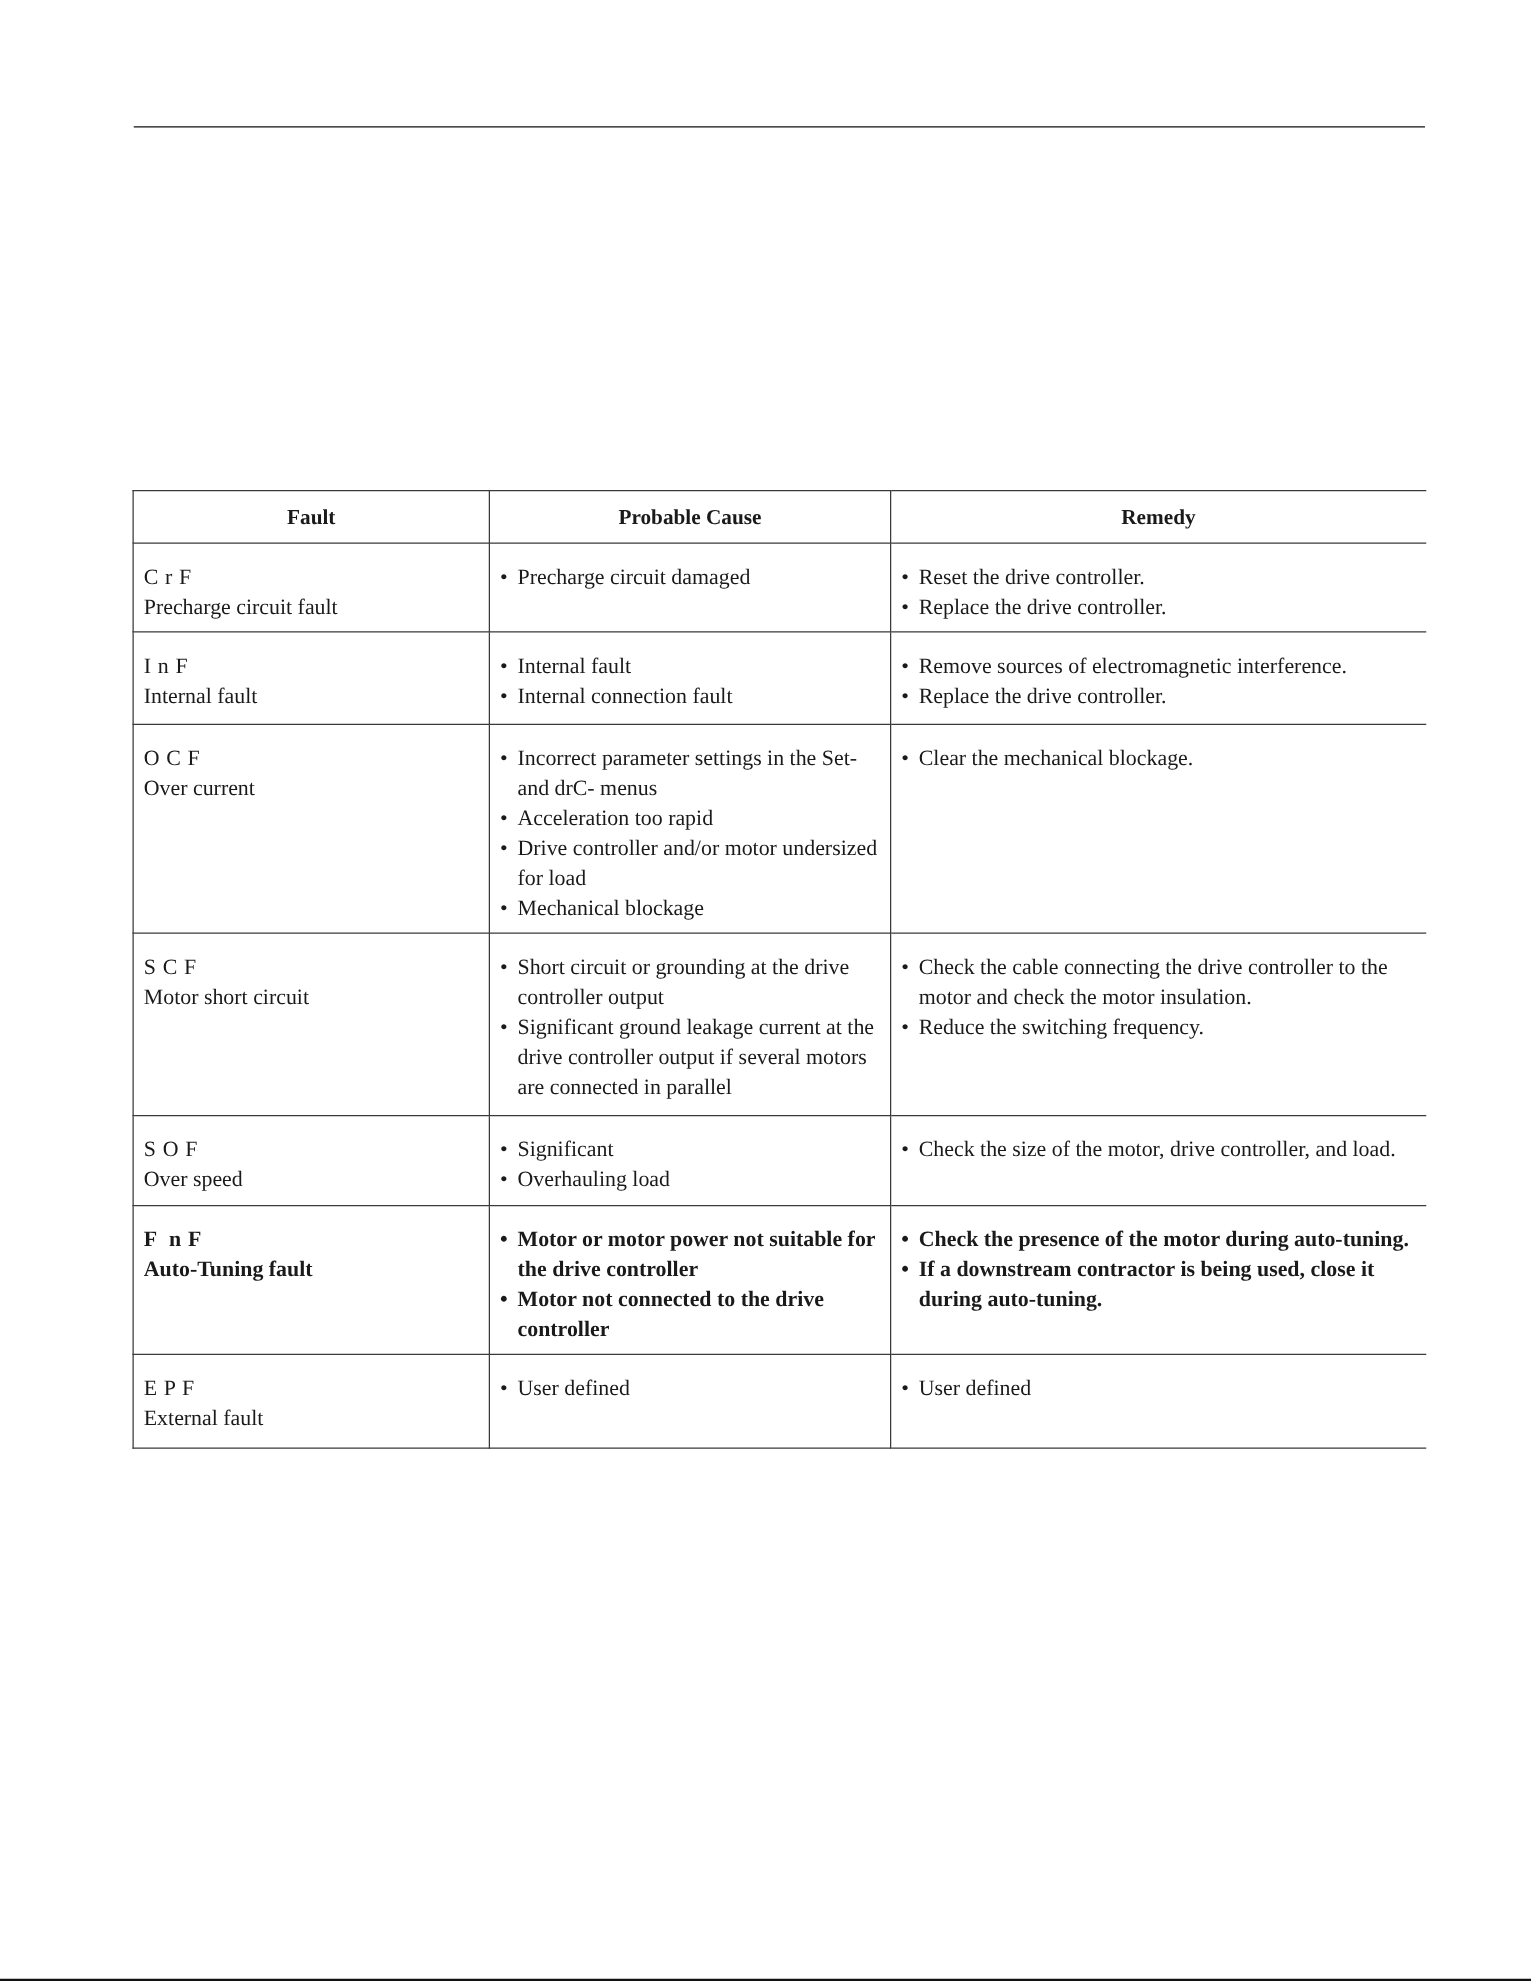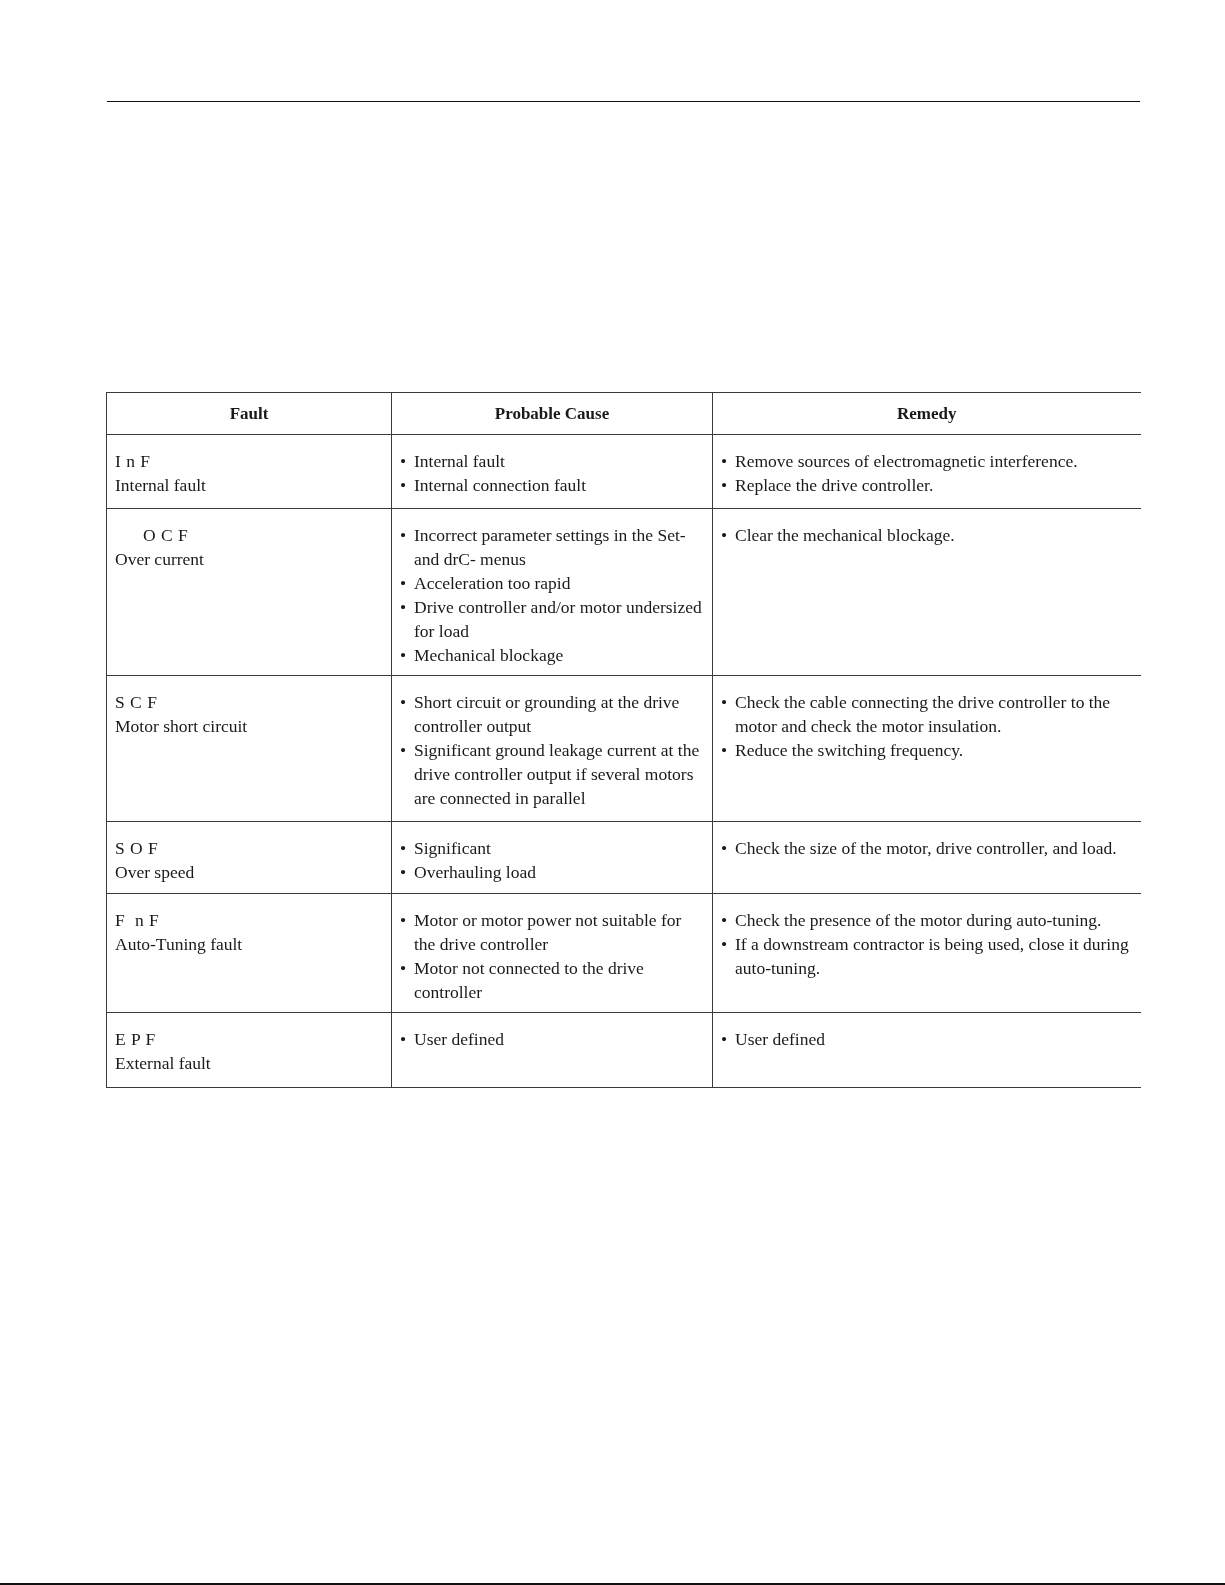--- a/index.html
+++ b/index.html
@@ -33,41 +33,58 @@
       <col class="c3">
     </colgroup>
   <thead>
     <tr>
       <th>Fault</th>
       <th>Probable Cause</th>
       <th>Remedy</th>
     </tr>
   </thead>
   <tbody id="fault-body">
+      <tr style="height: 71px;">
+        <td>
+          <span class="code" style="white-space: pre;">C r F</span>
+          <span class="desc">Precharge circuit fault</span>
+        </td>
+        <td>
+          <ul class="bullets">
+            <li>Precharge circuit damaged</li>
+          </ul>
+        </td>
+        <td>
+          <ul class="bullets">
+            <li>Reset the drive controller.</li>
+            <li>Replace the drive controller.</li>
+          </ul>
+        </td>
+      </tr>
       <tr style="height: 74px;">
         <td>
           <span class="code" style="white-space: pre;">I n F</span>
           <span class="desc">Internal fault</span>
         </td>
         <td>
           <ul class="bullets">
             <li>Internal fault</li>
             <li>Internal connection fault</li>
           </ul>
         </td>
         <td>
           <ul class="bullets">
             <li>Remove sources of electromagnetic interference.</li>
             <li>Replace the drive controller.</li>
           </ul>
         </td>
       </tr>
       <tr style="height: 165px;">
         <td>
-          <span class="code" style="white-space: pre; margin-left: 28px;">O C F</span>
+          <span class="code" style="white-space: pre;">O C F</span>
           <span class="desc">Over current</span>
         </td>
         <td>
           <ul class="bullets">
             <li>Incorrect parameter settings in the Set- and drC- menus</li>
             <li>Acceleration too rapid</li>
             <li>Drive controller and/or motor undersized for load</li>
             <li>Mechanical blockage</li>
           </ul>
         </td>
@@ -105,21 +122,21 @@
             <li>Significant</li>
             <li>Overhauling load</li>
           </ul>
         </td>
         <td>
           <ul class="bullets">
             <li>Check the size of the motor, drive controller, and load.</li>
           </ul>
         </td>
       </tr>
-      <tr style="height: 118px;">
+      <tr style="height: 118px; font-weight: bold;">
         <td>
           <span class="code" style="white-space: pre;">F  n F</span>
           <span class="desc">Auto-Tuning fault</span>
         </td>
         <td>
           <ul class="bullets">
             <li>Motor or motor power not suitable for the drive controller</li>
             <li>Motor not connected to the drive controller</li>
           </ul>
         </td>

